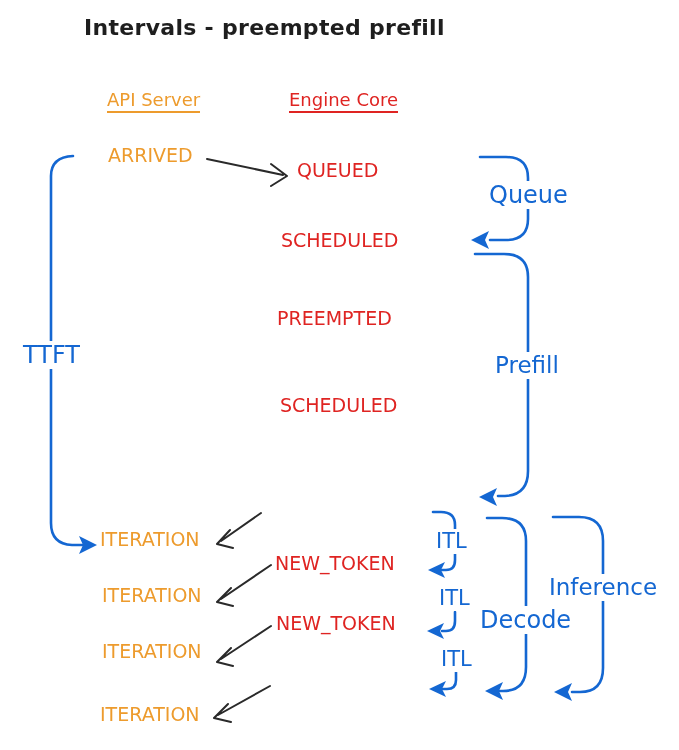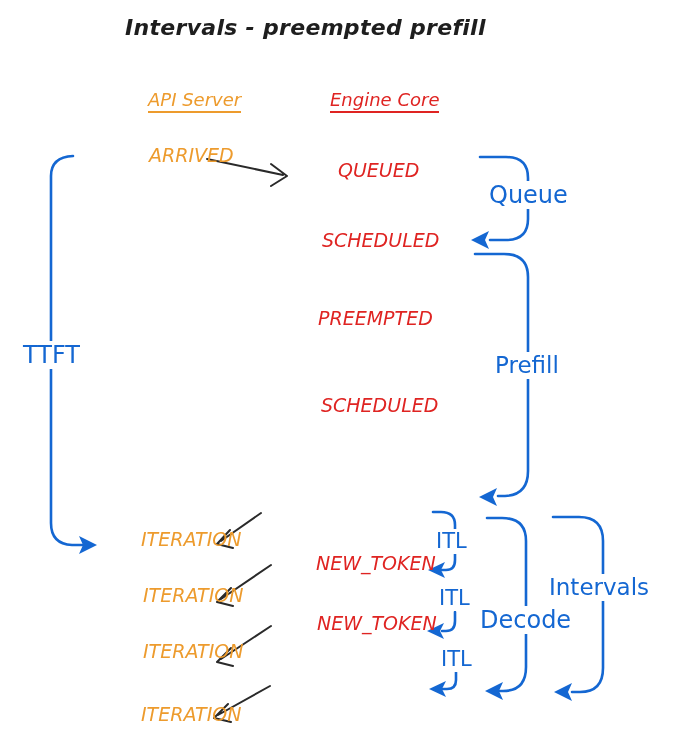--- a/index.html
+++ b/index.html
@@ -5,21 +5,21 @@
   html,body{margin:0;padding:0;background:#fff;}
   #canvas{
     position:relative;
     width:679px;height:750px;
     background:#ffffff;
     overflow:hidden;
     font-family:"DejaVu Sans","Liberation Sans",sans-serif;
   }
   #wires{position:absolute;left:0;top:0;z-index:1;}
   .lbl{position:absolute;white-space:nowrap;z-index:2;line-height:1.1;}
-  .hand{font-family:"DejaVu Sans","Liberation Sans",sans-serif;font-style:italic;margin-left:41px;}
+  .hand{font-family:"DejaVu Sans","Liberation Sans",sans-serif;}
   .title{left:84px;top:16px;font-size:22px;font-weight:bold;color:#1e1e1e;letter-spacing:.3px;}
   .colhdr{font-size:18px;border-bottom:2px solid;padding-bottom:1px;}
   .hdr-api{left:107px;top:90px;color:#ed9b2d;border-color:#ed9b2d;}
   .hdr-eng{left:289px;top:90px;color:#df2422;border-color:#df2422;}
   .evt{font-size:19px;}
   .orange{color:#ed9b2d;}
   .red{color:#df2422;}
   .blue-lbl{color:#1467d2;background:#fff;padding:1px 4px;font-family:"DejaVu Sans","Liberation Sans",sans-serif;}
   
   .e-arrived   {left:108px;top:145px;}
@@ -102,15 +102,15 @@
   <div class="lbl hand evt red e-new1">NEW_TOKEN</div>
   <div class="lbl hand evt red e-new2">NEW_TOKEN</div>
 
   <div class="lbl blue-lbl i-ttft">TTFT</div>
   <div class="lbl blue-lbl i-queue">Queue</div>
   <div class="lbl blue-lbl i-prefill">Prefill</div>
   <div class="lbl blue-lbl i-itl1">ITL</div>
   <div class="lbl blue-lbl i-itl2">ITL</div>
   <div class="lbl blue-lbl i-itl3">ITL</div>
   <div class="lbl blue-lbl i-decode">Decode</div>
-  <div class="lbl blue-lbl i-inference">Intervals</div>
+  <div class="lbl blue-lbl i-inference">Inference</div>
 
 </div>
 
 </body></html>

